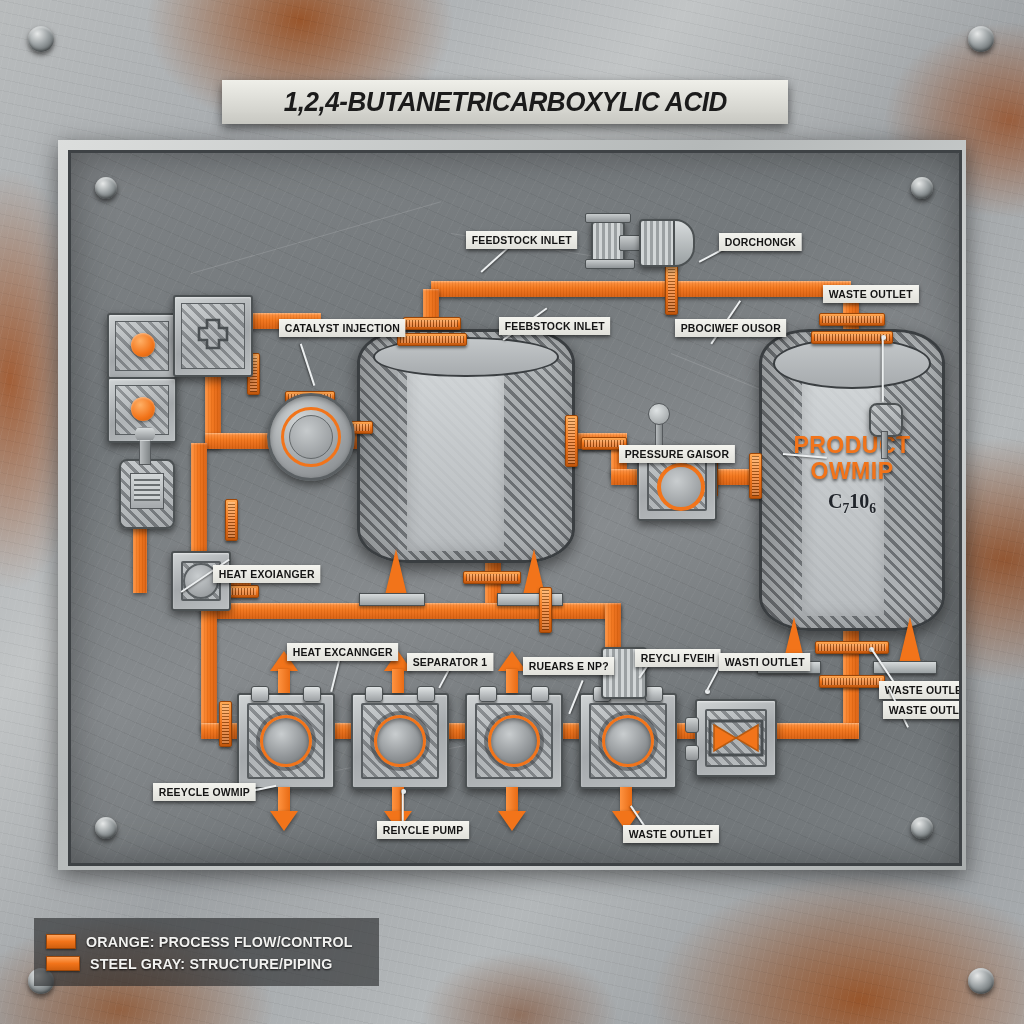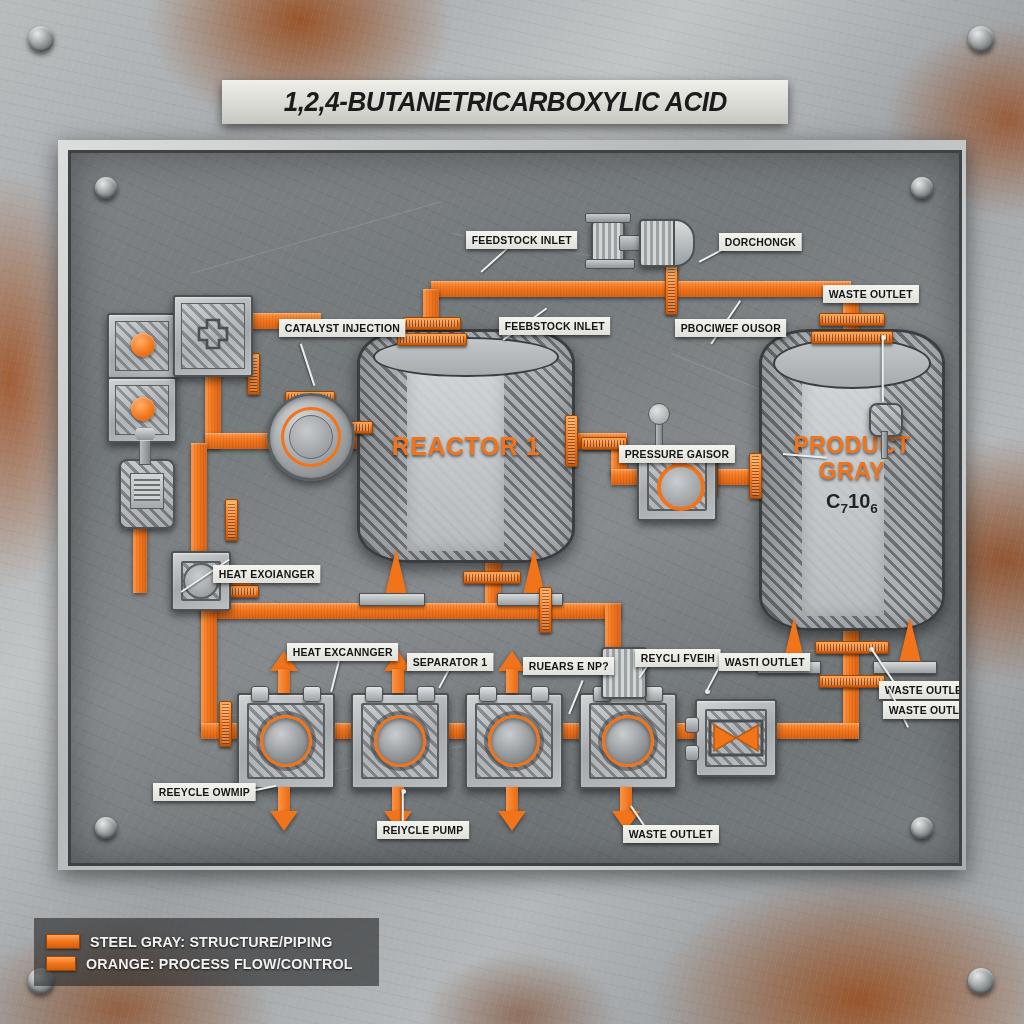--- a/index.html
+++ b/index.html
@@ -95,21 +95,21 @@
   }
   .vessel .band{position:absolute;left:22%;top:4%;width:46%;height:92%;
     background:linear-gradient(180deg,rgba(214,218,220,.95),rgba(186,190,193,.9));
     box-shadow:inset 0 0 16px rgba(0,0,0,.15);}
   .vessel .dome{position:absolute;left:6%;right:6%;top:2%;height:16%;
     border:2px solid #3a3e41;border-radius:50%;
     background:linear-gradient(180deg,#c3c7c9,#a7abae);}
   .vlabel{position:absolute;width:100%;text-align:center;color:#f2741a;
     font-weight:bold;letter-spacing:.5px;text-shadow:0 2px 3px rgba(0,0,0,.55);}
   .vformula{position:absolute;width:100%;text-align:center;color:#20242a;
-    font-weight:bold;text-shadow:0 1px 1px rgba(255,255,255,.3);}
+    font-weight:bold;text-shadow:0 1px 1px rgba(255,255,255,.3);font-family:Liberation Serif, serif;}
   .vformula sub{font-size:.68em;}
 
   .leg{position:absolute;width:0;height:0;border-left:11px solid transparent;
     border-right:11px solid transparent;border-bottom:46px solid #f2741a;
     filter:drop-shadow(0 2px 2px rgba(0,0,0,.45));}
   .foot{position:absolute;height:11px;
     background:linear-gradient(180deg,#d6dadb,#9aa0a2);border:1px solid #4b5052;
     box-shadow:0 2px 3px rgba(0,0,0,.45);}
 
   
@@ -254,32 +254,31 @@
 
       <div class="pipe v" style="left:130px;top:450px;width:16px;height:128px;"></div>
       <div class="pipe" style="left:130px;top:570px;width:560px;height:16px;"></div>
 
       <div class="pipe v" style="left:772px;top:476px;width:16px;height:110px;"></div>
       <div class="pipe" style="left:690px;top:570px;width:98px;height:16px;"></div>
 
       <div class="vessel" style="left:286px;top:176px;width:212px;height:228px;">
         <div class="band"></div>
         <div class="dome"></div>
-        <div class="vlabel" style="top:100px;font-size:25px;">REACTOR 1</div>
       </div>
       <div class="leg" style="left:314px;top:396px;"></div>
       <div class="leg" style="left:452px;top:396px;"></div>
       <div class="foot" style="left:288px;top:440px;width:64px;"></div>
       <div class="foot" style="left:426px;top:440px;width:64px;"></div>
 
       <div class="vessel" style="left:688px;top:176px;width:180px;height:296px;">
         <div class="band"></div>
         <div class="dome"></div>
         <div class="vlabel" style="top:100px;font-size:23px;">PRODUCT</div>
-        <div class="vlabel" style="top:126px;font-size:23px;">GRAY</div>
+        <div class="vlabel" style="top:126px;font-size:23px;">OWMIP</div>
         <div class="vformula" style="top:158px;font-size:20px;">
           <span>C</span><sub>7</sub><span>10</span><sub>6</sub>
         </div>
       </div>
       <div class="leg" style="left:712px;top:464px;"></div>
       <div class="leg" style="left:828px;top:464px;"></div>
       <div class="foot" style="left:686px;top:508px;width:62px;"></div>
       <div class="foot" style="left:802px;top:508px;width:62px;"></div>
 
       <div class="flange" style="left:332px;top:164px;width:56px;height:11px;"></div>
@@ -481,21 +480,21 @@
 
       <div class="lead" style="left:818px;top:534px;width:44px;transform:rotate(64deg);"></div>
       <div class="callout" style="left:812px;top:548px;">WASTE OUTLET</div>
 
     </div>
   </div>
 
   <div class="legend">
     <div class="row">
       <div class="sw"></div>
-      <div class="tx">STEEL GRAY: STRUCTURE/PIPING</div>
+      <div class="tx">ORANGE: PROCESS FLOW/CONTROL</div>
     </div>
     <div class="row">
       <div class="sw"></div>
-      <div class="tx">ORANGE: PROCESS FLOW/CONTROL</div>
+      <div class="tx">STEEL GRAY: STRUCTURE/PIPING</div>
     </div>
   </div>
 
 </div>
 
 </body></html>

